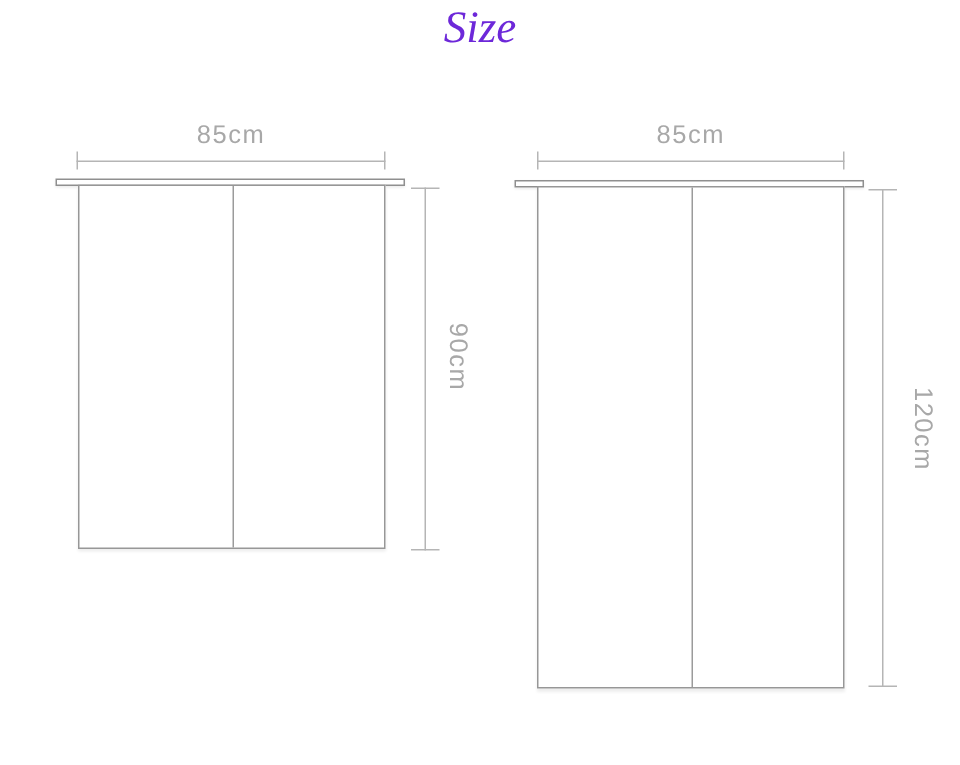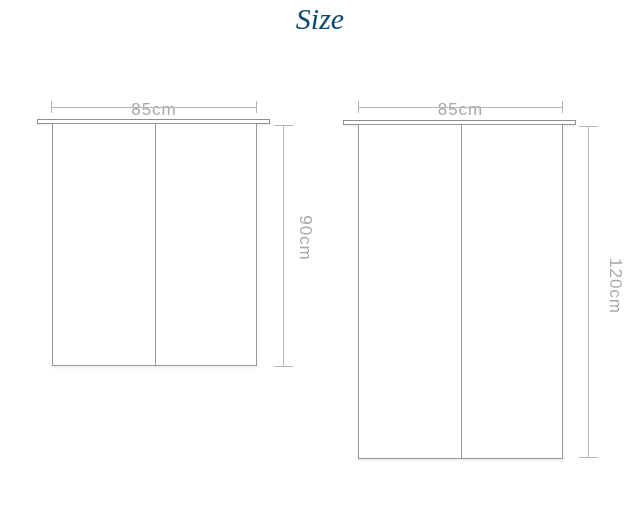--- a/index.html
+++ b/index.html
@@ -13,31 +13,30 @@
   }
 
   
   .page-title {
     position: absolute;
     top: 2px; left: 0; right: 0;
     text-align: center;
     font-family: "Liberation Serif", serif;
     font-style: italic;
     font-size: 30px;
-    color: #0c4a6e;
+    color: #6d28d9;
   }
 
   
   .dim-label-h {
     position: absolute;
     text-align: center;
     font-size: 17px;
     letter-spacing: 1px;
     color: #a8a8a8;
-    margin-top: 20px;
   }
   .dim-label-v {
     position: absolute;
     text-align: center;
     font-size: 17px;
     letter-spacing: 1px;
     color: #a8a8a8;
     transform: rotate(90deg);
   }
 

